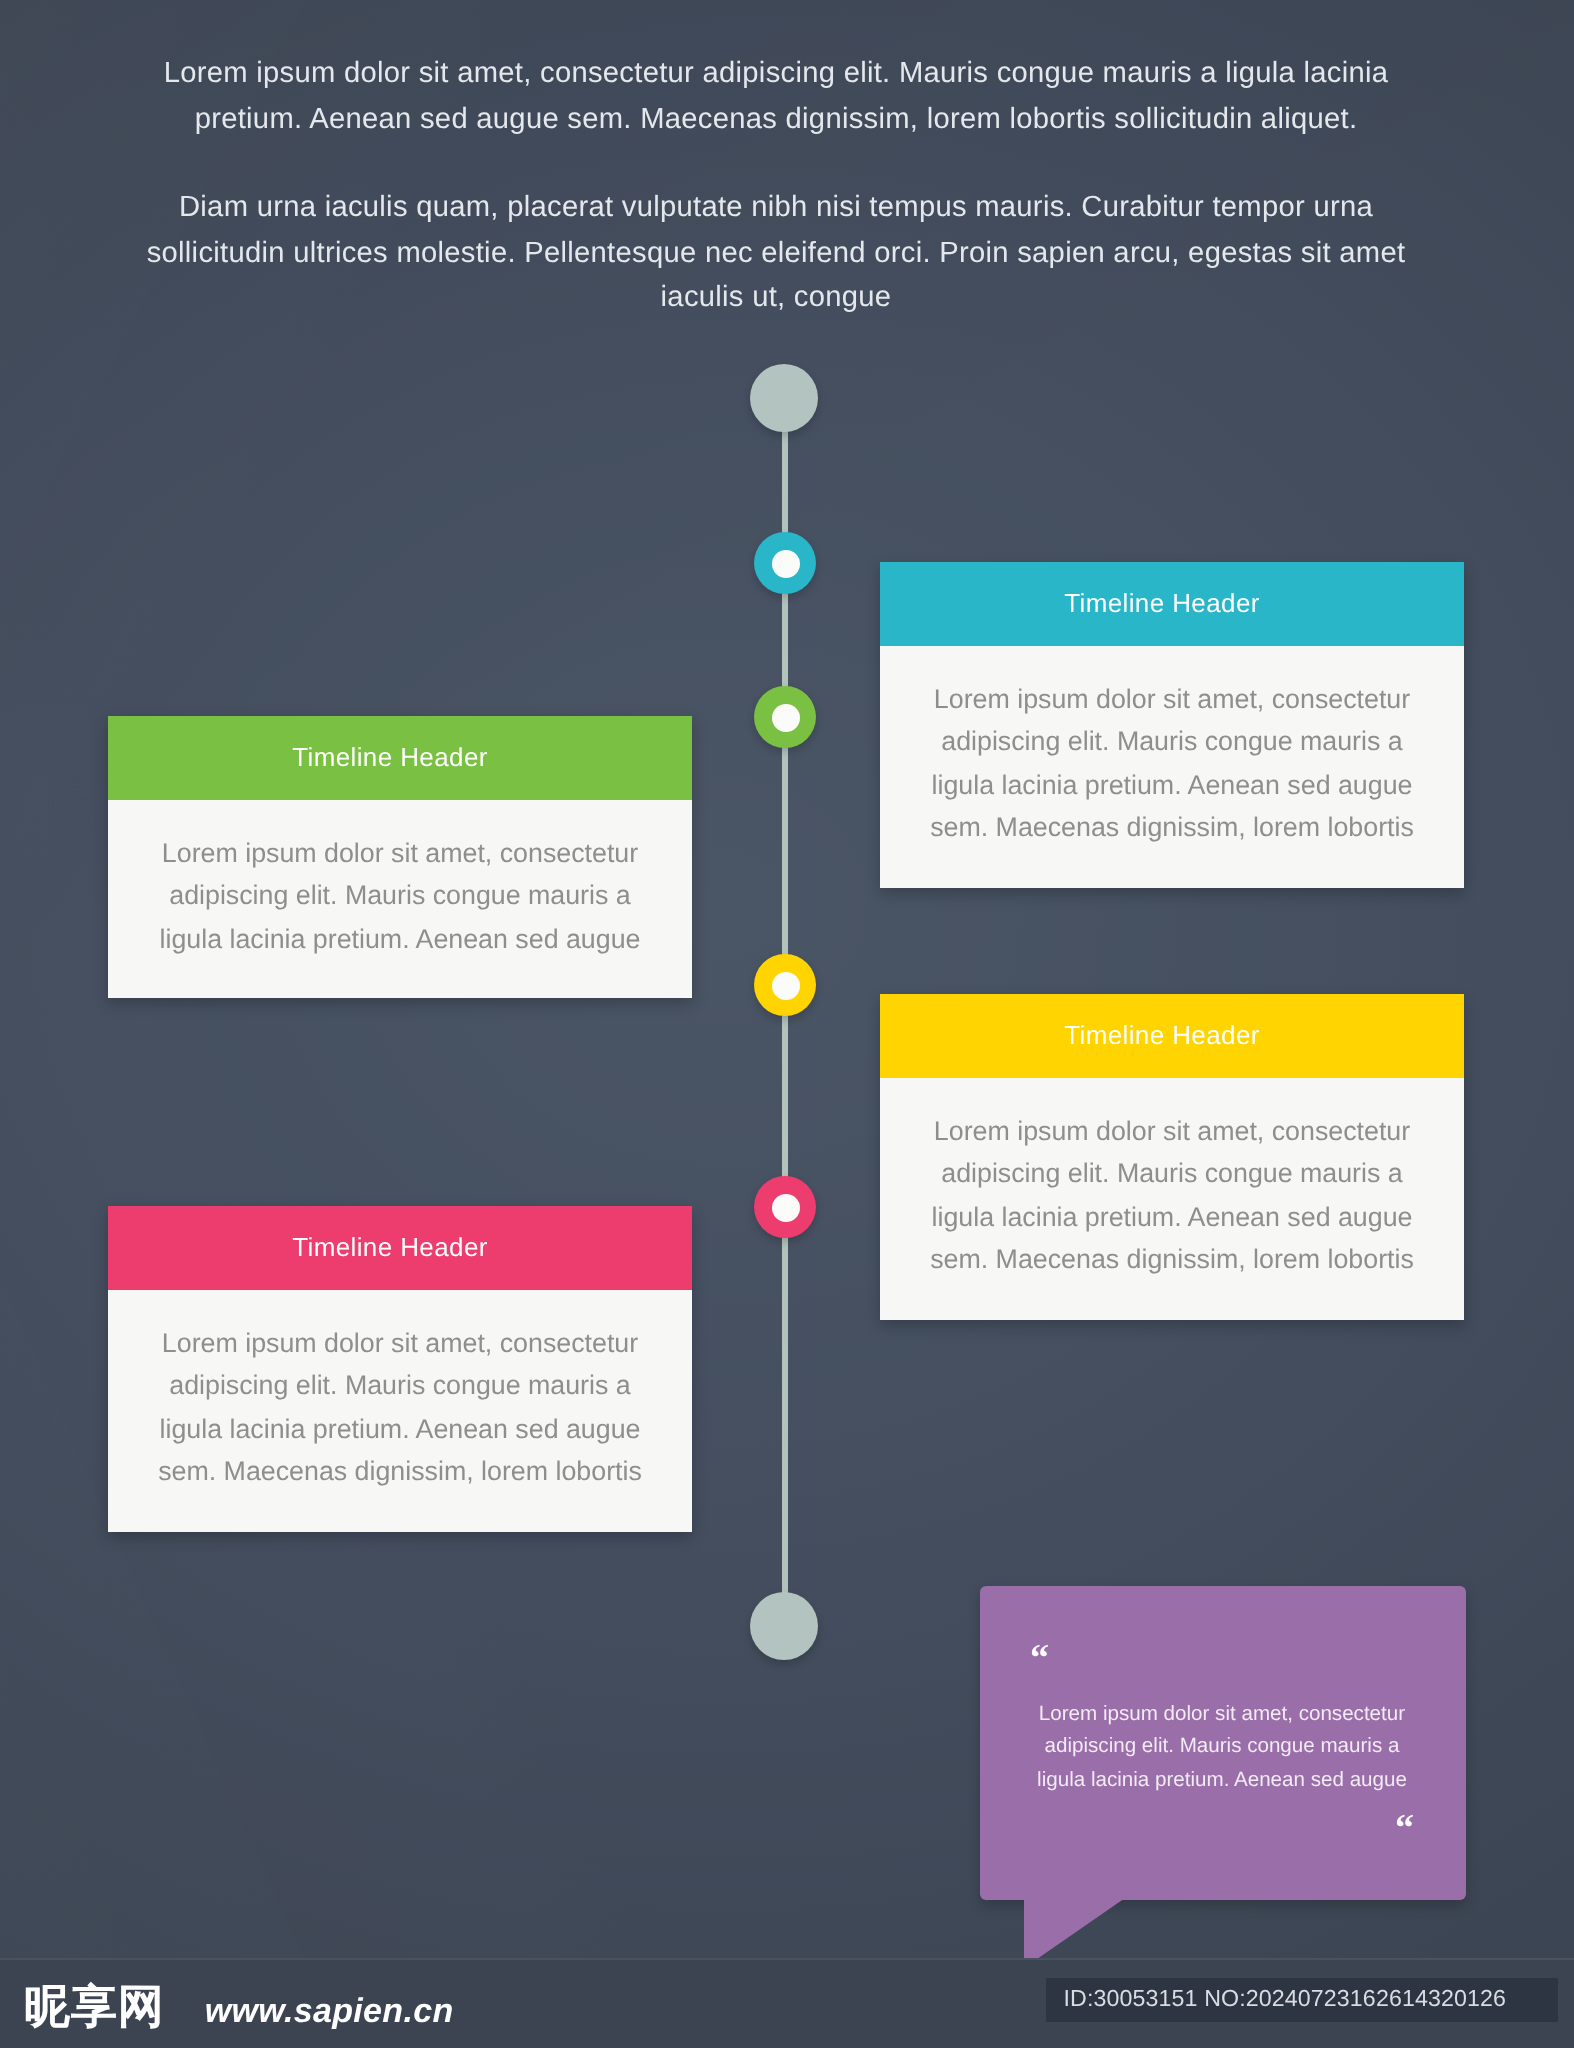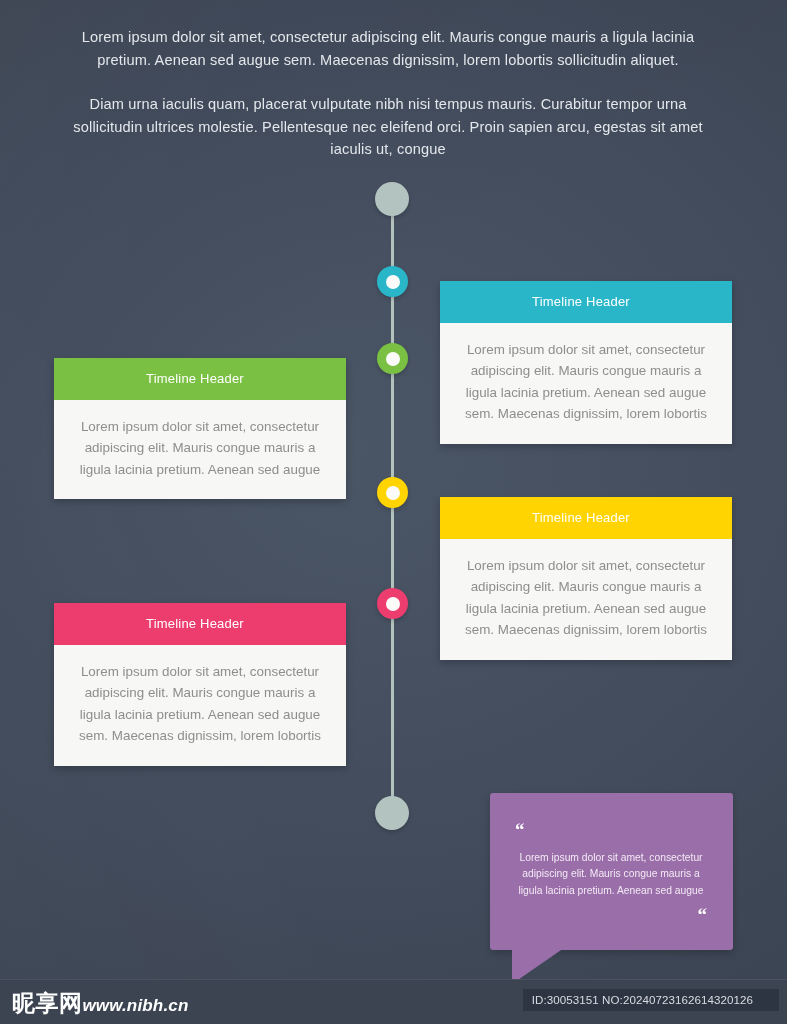--- a/index.html
+++ b/index.html
@@ -161,21 +161,21 @@
     height: 45px;
     background: #3c4452;
     border-top: 1px solid #4a5260;
   }
   .brand {
     position: absolute;
     left: 12px;
     top: 8px;
     display: flex;
     align-items: baseline;
-    gap: 0;
+    gap: 20px;
   }
   .brand .cn {
     color: #ffffff;
     font-size: 23px;
     font-weight: bold;
     letter-spacing: 0.02em;
     font-family: "DejaVu Sans", sans-serif;
   }
   .brand .url {
     color: #ffffff;
@@ -253,18 +253,18 @@
   <div class="bubble">
     <span class="q open">“</span>
     <div class="quote-text">Lorem ipsum dolor sit amet, consectetur adipiscing elit. Mauris congue mauris a ligula lacinia pretium. Aenean sed augue</div>
     <span class="q close">“</span>
     <span class="tail"></span>
   </div>
 
   <div class="footer">
     <div class="brand">
       <span class="cn">昵享网</span>
-      <span class="url">www.nibh.cn</span>
+      <span class="url">www.sapien.cn</span>
     </div>
     <div class="idtag">ID:30053151 NO:20240723162614320126</div>
   </div>
 
 </div>
 
 </body></html>

